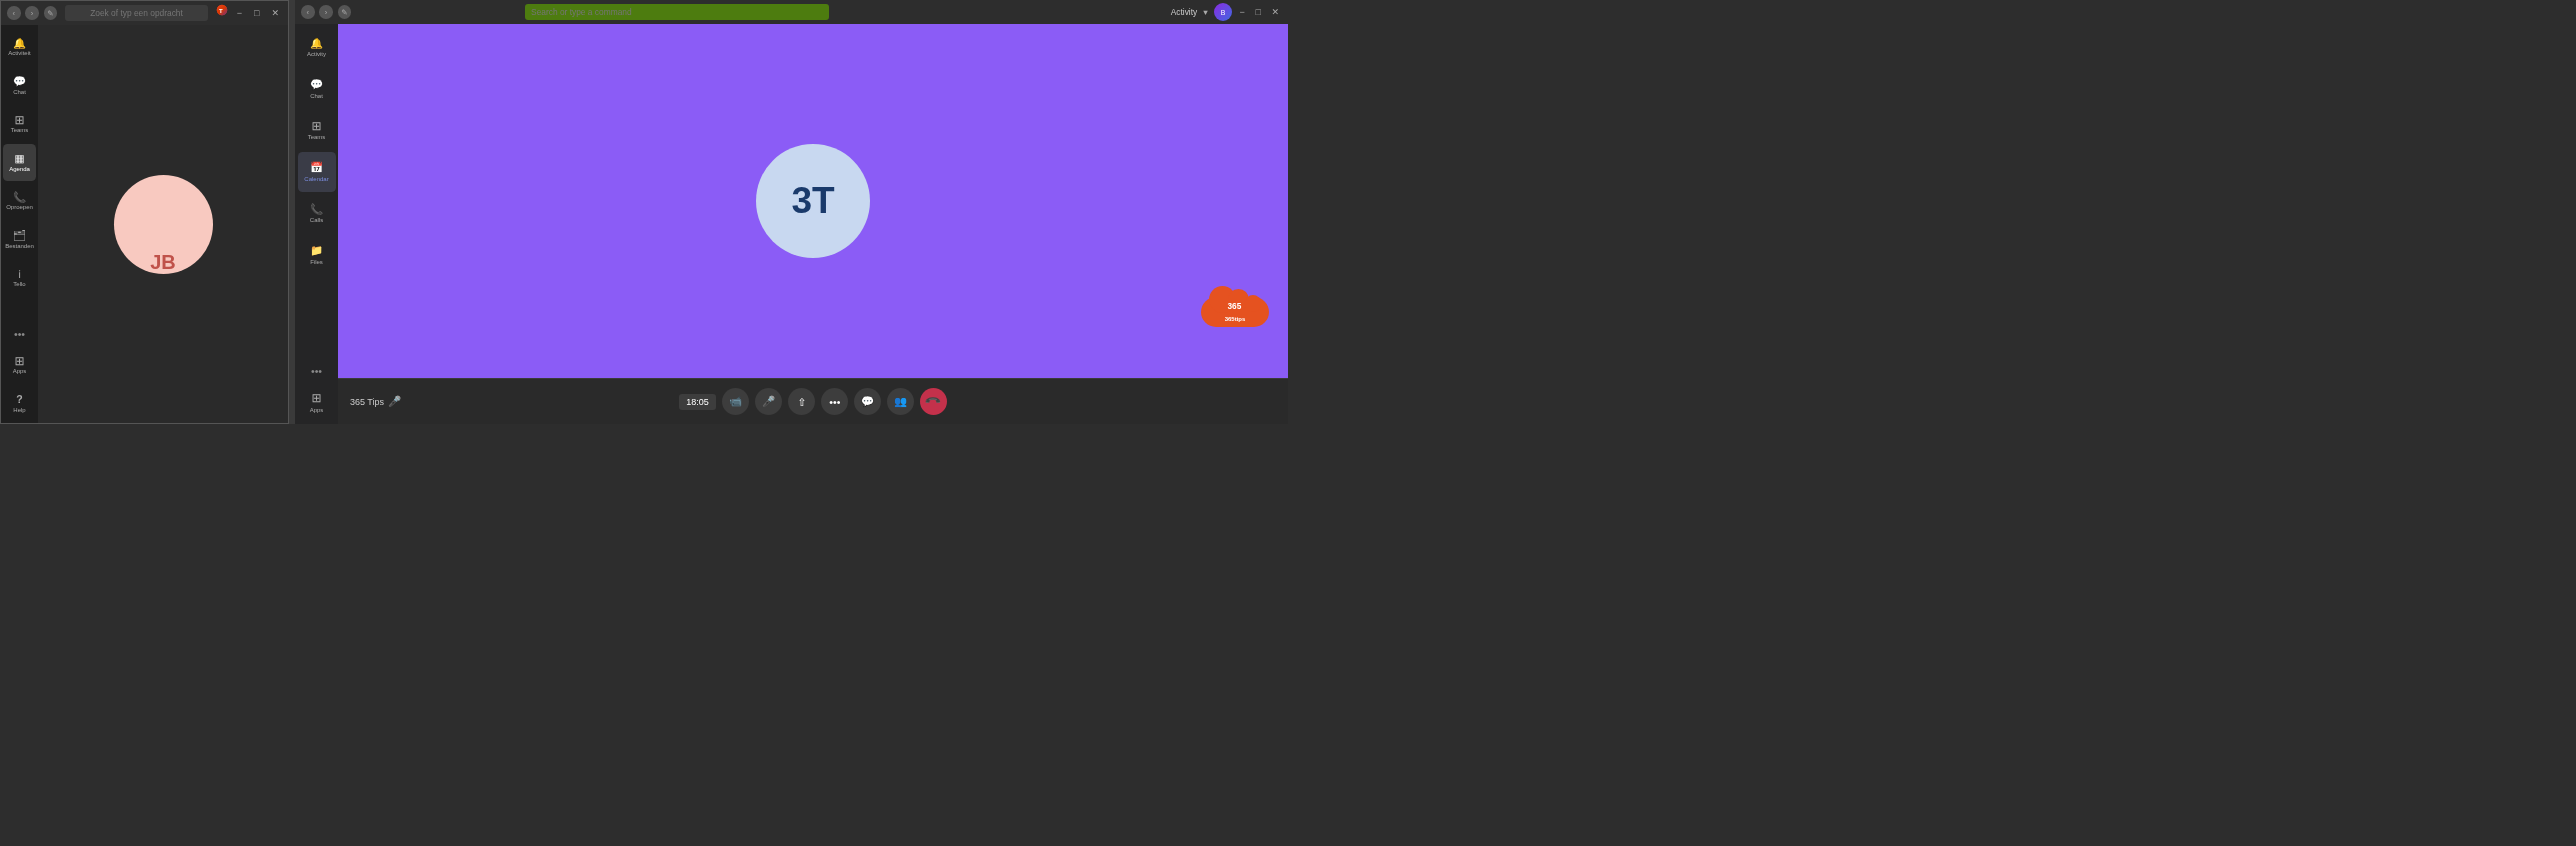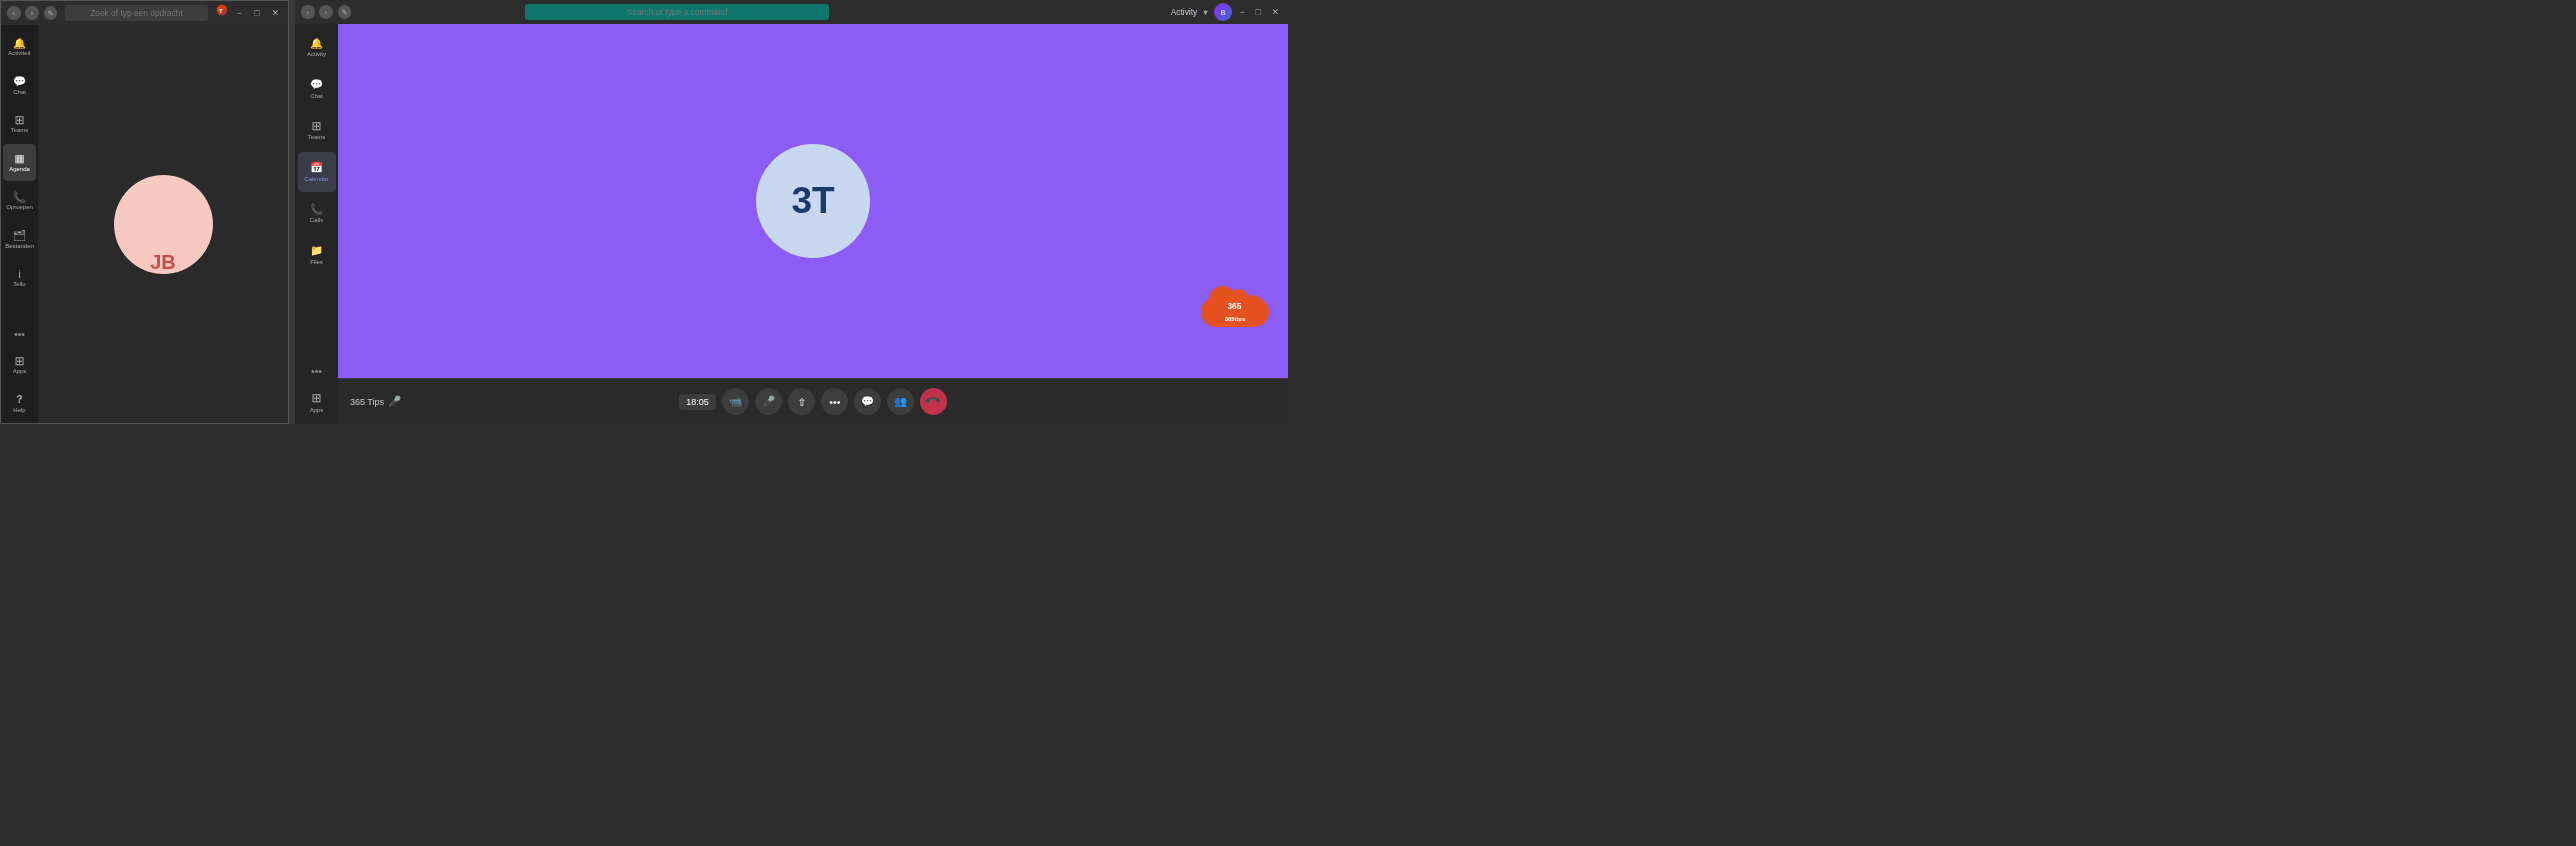--- a/index.html
+++ b/index.html
@@ -174,27 +174,27 @@
       padding: 0 6px;
       flex-shrink: 0;
       gap: 6px;
     }
     .titlebar-right .titlebar-nav {
       display: flex;
       gap: 4.6px;
     }
     .titlebar-search-right {
       flex: 1;
-      background: #0f766e;
+      background: #4d7c0f;
       border: none;
       border-radius: 3px;
       color: #ccc;
       font-size: 8.4px;
       padding: 2.3px 6px;
-      text-align: center;
+      text-align: left;
       height: 16.7px;
       max-width: 304px;
       margin: 0 auto;
     }
     .user-profile {
       display: flex;
       align-items: center;
       gap: 4.6px;
       color: #ccc;
       font-size: 8.4px;

